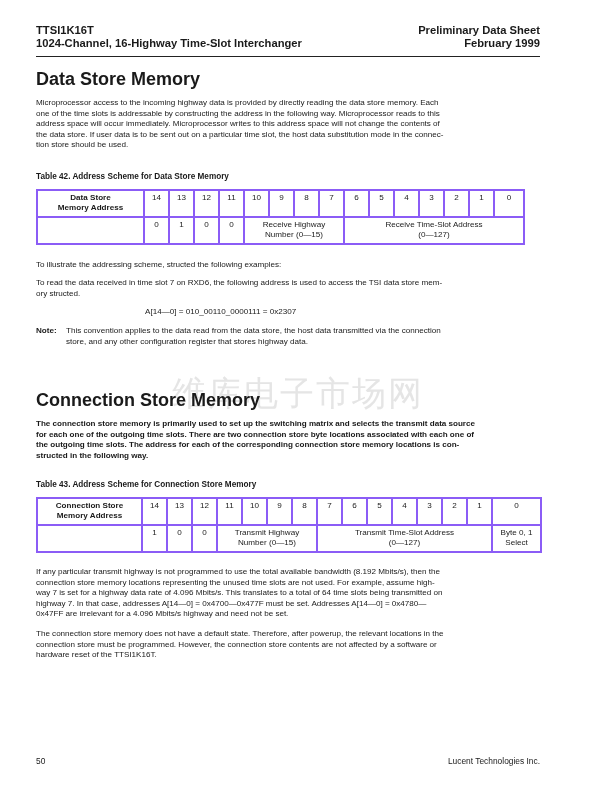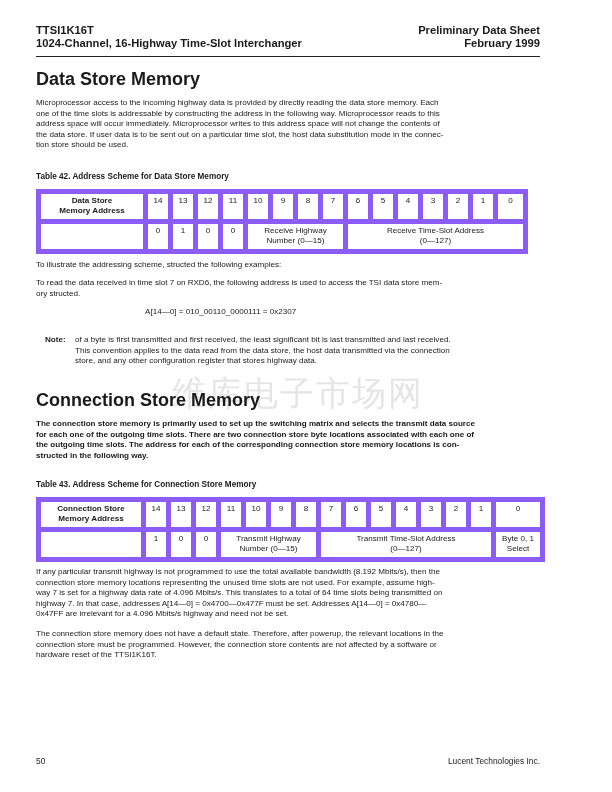--- a/index.html
+++ b/index.html
@@ -19,21 +19,21 @@
       font-size: 8.1px; line-height: 10.6px; width: 506px; text-align: left;
       letter-spacing: -0.02px;
     }
     .para-line { display: block; white-space: nowrap; }
     .caption { font-weight: bold; font-size: 8.2px; line-height: 10px; }
     table.addr {
       border-collapse: collapse; font-size: 8.1px; line-height: 10.4px;
       position: absolute; table-layout: fixed;
     }
     table.addr td {
-      border: 5px solid #8b5cf6; text-align: center; vertical-align: top;
+      border: 2px solid #8b5cf6; text-align: center; vertical-align: top;
       padding: 2px 1px 2px 1px; color: #222;
     }
     table.addr td.head { font-weight: bold; color: #1a1a1a; }
     .formula { font-size: 8.1px; line-height: 10px; left: 145px; }
     .note { font-size: 8.1px; line-height: 10.6px; }
     .note-label { font-weight: bold; position: absolute; left: 0; top: 0; }
     .note-body { position: absolute; left: 30px; top: 0; width: 476px; }
     .watermark {
       left: 172px; top: 371px; font-family: "DejaVu Serif", serif;
       font-size: 34px; color: rgba(180,180,180,0.35); letter-spacing: 2px;
@@ -127,24 +127,23 @@
 
 <div class="abs para" style="left:36px; top:260px;">To illustrate the addressing scheme, structed the following examples:</div>
 
 <div class="abs para" style="left:36px; top:278px;">
   <span class="para-line">To read the data received in time slot 7 on RXD6, the following address is used to access the TSI data store mem-</span>
   <span class="para-line">ory structed.</span>
 </div>
 
 <div class="abs formula" style="top:307px;">A[14—0] = 010_00110_0000111 = 0x2307</div>
 
-<div class="abs note" style="left:36px; top:335px; width:506px; height:48px;margin-left:9px;">
+<div class="abs note" style="left:36px; top:326px; width:506px; height:48px;">
   <span class="note-label">Note:</span>
   <div class="note-body">
-    <span class="para-line">of a byte is first transmitted and first received, the least significant bit is last transmitted and last received.</span>
     <span class="para-line">This convention applies to the data read from the data store, the host data transmitted via the connection</span>
     <span class="para-line">store, and any other configuration register that stores highway data.</span>
   </div>
 </div>
 
 <div class="abs watermark">维库电子市场网</div>
 
 <h2 class="abs" style="left:36px; top:392px;">Connection Store Memory</h2>
 
 <div class="abs para" style="left:36px; top:419px;font-weight:bold;">

